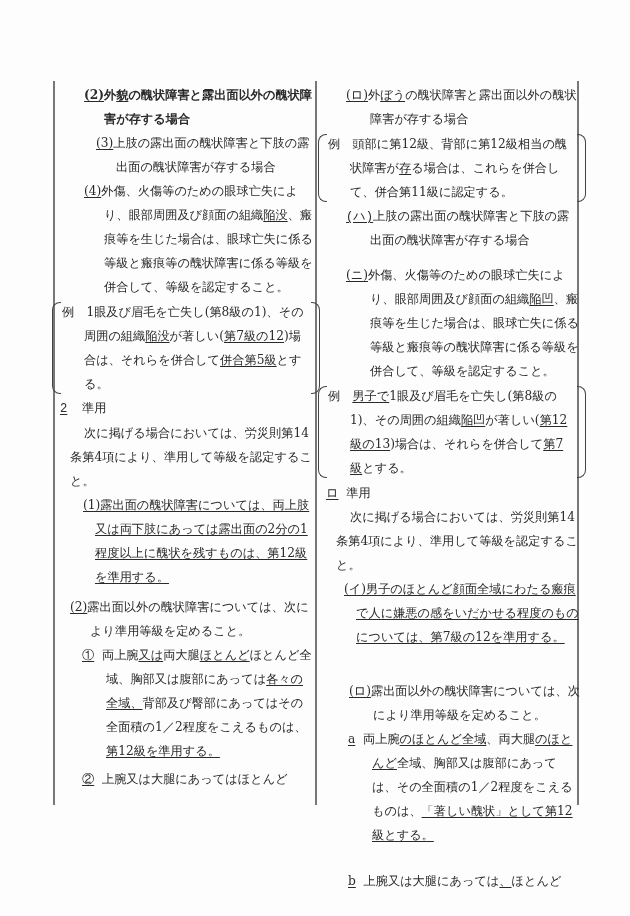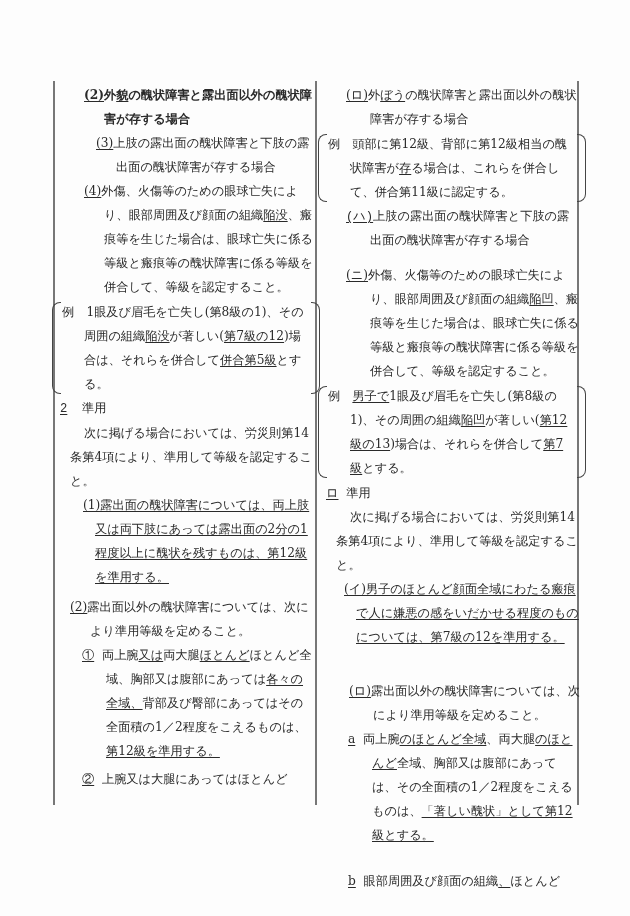--- a/index.html
+++ b/index.html
@@ -95,15 +95,15 @@
   <p class="p u" style="margin-left:16px;padding-left:12px;text-indent:-12px;">(イ)男子のほとんど顔面全域にわたる瘢痕で人に嫌悪の感をいだかせる程度のものについては、第7級の12を準用する。</p>
   <div class="gap" style="height:30px"></div>
   <p class="p" style="margin-left:21px;padding-left:24px;text-indent:-24px;">
     <span class="u">(ロ)</span><span>露出面以外の醜状障害については、次により準用等級を定めること。</span>
   </p>
   <p class="p sub-hang">
     <span class="u">a</span>&nbsp;&nbsp;<span>両上腕</span><span class="u">のほとんど全域</span><span>、両大腿</span><span class="u">のほとんど</span><span>全域、胸部又は腹部にあっては、その全面積の1／2程度をこえるものは、</span><span class="u">「著しい醜状」として第12級とする。</span>
   </p>
   <div class="gap" style="height:22px"></div>
   <p class="p sub-hang">
-    <span class="u">b</span>&nbsp;&nbsp;<span>眼部周囲及び顔面の組織</span><span class="u">、</span><span>ほとんど</span>
+    <span class="u">b</span>&nbsp;&nbsp;<span>上腕又は大腿にあっては</span><span class="u">、</span><span>ほとんど</span>
   </p>
 </div>
 
 </body></html>

